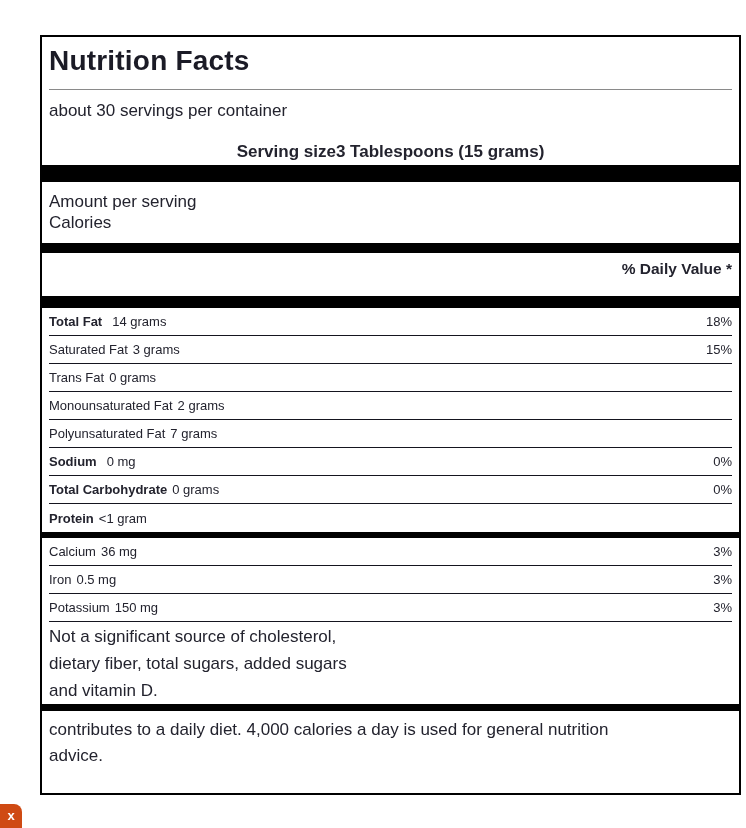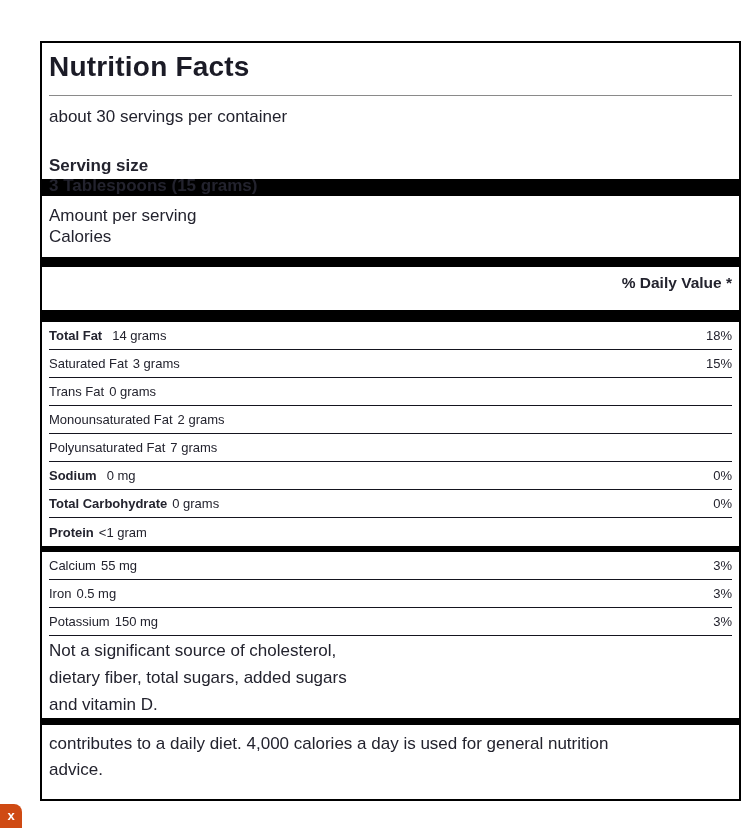--- a/index.html
+++ b/index.html
@@ -6,21 +6,21 @@
   html, body {
     width: 746px; height: 828px;
     background: #ffffff;
     font-family: "Liberation Sans", sans-serif;
     color: #23232e;
     overflow: hidden;
     position: relative;
   }
   .nf-box {
     position: absolute;
-    left: 40px; top: 41px;
+    left: 40px; top: 35px;
     width: 701px; height: 760px;
     border: 2px solid #000000;
     background: #ffffff;
     padding: 0 7px;
   }
   .nf-title {
     padding-top: 8px;
     font-size: 28px;
     font-weight: bold;
     color: #1b1b26;
@@ -31,27 +31,26 @@
     margin-top: 13px;
     border-top: 1px solid #8a8a8a;
     height: 0;
   }
   .servings-line {
     padding-top: 11px;
     height: 32px;
     font-size: 17px;
   }
   .serving-size-row {
-    margin-top: 28px;
+    margin-top: 20px;
     height: 20px;
     display: flex;
-    justify-content: space-between;
+    justify-content: center;
     font-size: 17px;
     font-weight: bold;
-    flex-direction: column;
   }
   .bar { background: #000000; margin-left: -7px; margin-right: -7px; }
   .bar-1 { margin-top: 3px; height: 17px; }
   .bar-2 { margin-top: 9px; height: 10px; }
   .bar-3 { height: 12px; }
   .bar-4 { height: 6px; }
   .bar-5 { height: 7px; }
   .amount-line { margin-top: 10px; height: 21px; font-size: 17px; }
   .calories-value {
     height: 20px;
@@ -157,21 +156,21 @@
     <span class="row-dv">0%</span>
   </div>
   <div class="nf-row no-sep">
     <span><span class="row-name bold">Protein</span><span class="row-amt">&lt;1 gram</span></span>
     <span class="row-dv"></span>
   </div>
 
   <div class="bar bar-4"></div>
 
   <div class="nf-row">
-    <span><span class="row-name">Calcium</span><span class="row-amt">55 mg</span></span>
+    <span><span class="row-name">Calcium</span><span class="row-amt">36 mg</span></span>
     <span class="row-dv">3%</span>
   </div>
   <div class="nf-row">
     <span><span class="row-name">Iron</span><span class="row-amt">0.5 mg</span></span>
     <span class="row-dv">3%</span>
   </div>
   <div class="nf-row">
     <span><span class="row-name">Potassium</span><span class="row-amt">150 mg</span></span>
     <span class="row-dv">3%</span>
   </div>

